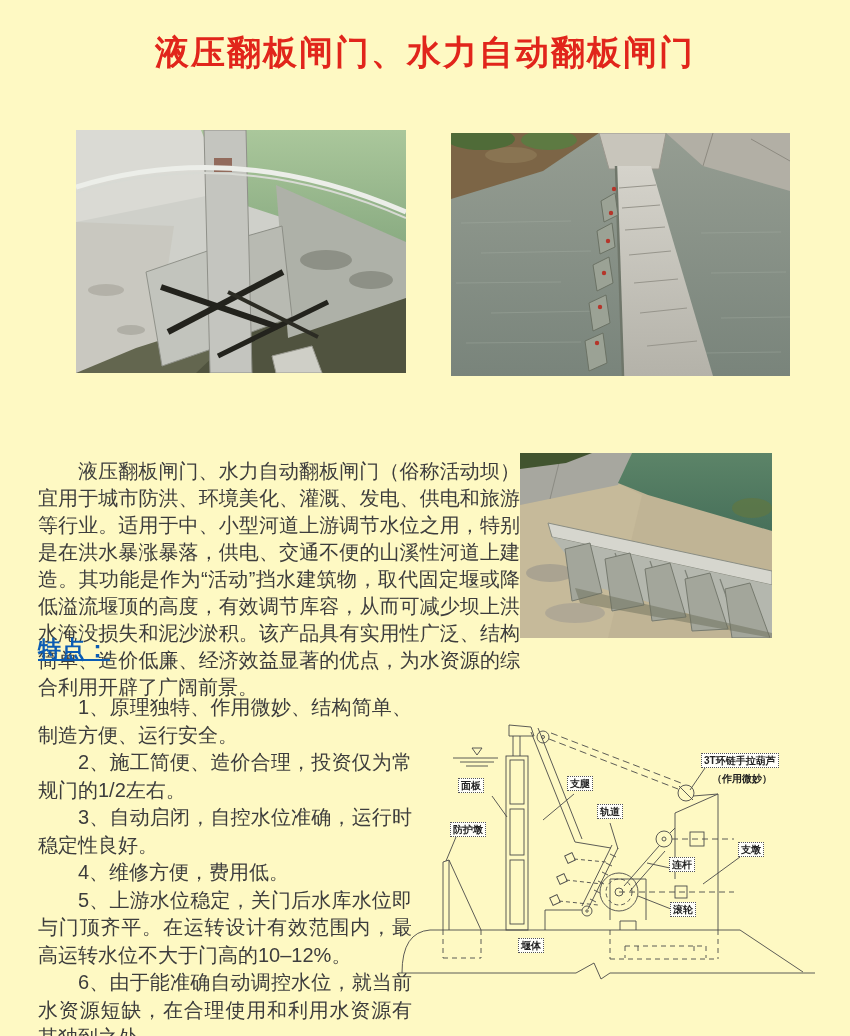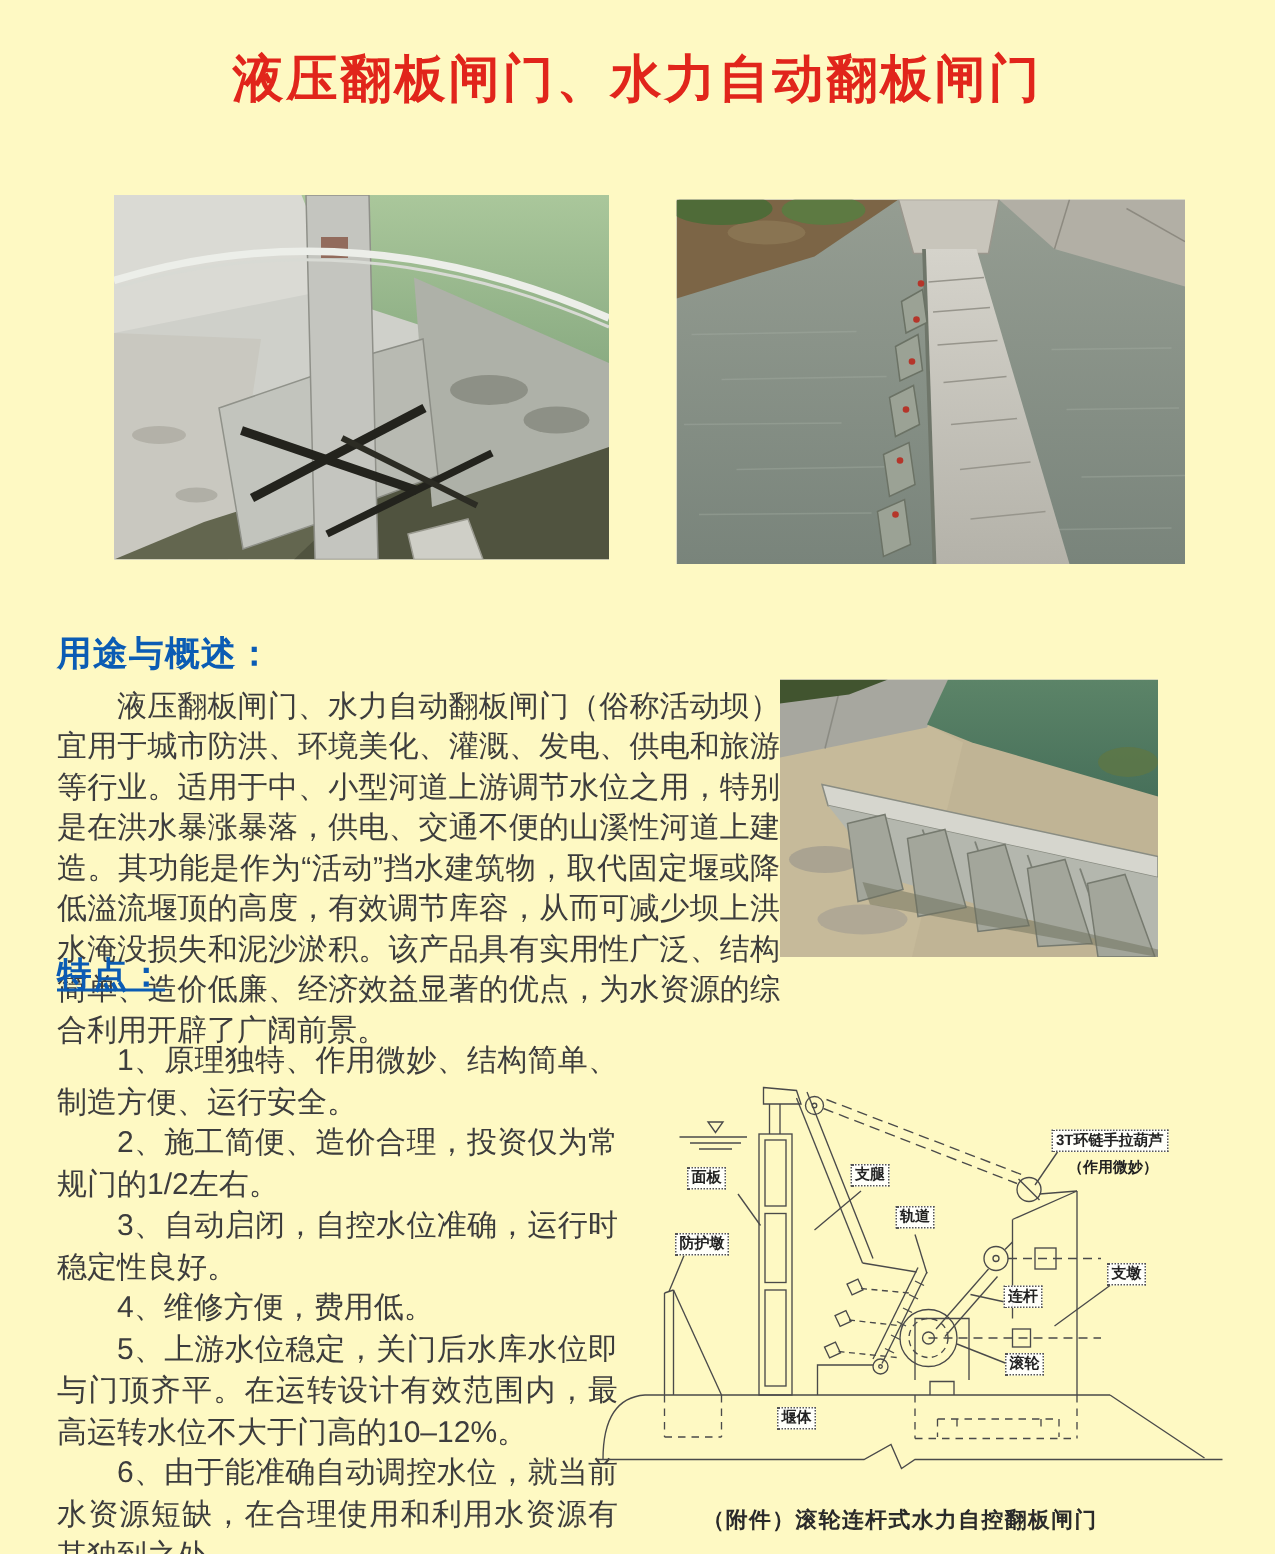--- a/index.html
+++ b/index.html
@@ -123,21 +123,20 @@
         <circle cx="163" cy="56" r="2.2"></circle>
           <circle cx="160" cy="80" r="2.2"></circle>
         <circle cx="157" cy="108" r="2.2"></circle>
           <circle cx="153" cy="140" r="2.2"></circle>
         <circle cx="149" cy="174" r="2.2"></circle>
           <circle cx="146" cy="210" r="2.2"></circle>
       </g>
     </svg>
   </div>
 
-  <div class="sec-heading" id="overview-heading">用途与概述：</div>
   <div class="overview-text">
     <p>液压翻板闸门、水力自动翻板闸门（俗称活动坝）宜用于城市防洪、环境美化、灌溉、发电、供电和旅游等行业。适用于中、小型河道上游调节水位之用，特别是在洪水暴涨暴落，供电、交通不便的山溪性河道上建造。其功能是作为“活动”挡水建筑物，取代固定堰或降低溢流堰顶的高度，有效调节库容，从而可减少坝上洪水淹没损失和泥沙淤积。该产品具有实用性广泛、结构简单、造价低廉、经济效益显著的优点，为水资源的综合利用开辟了广阔前景。</p>
   </div>
 
   <div class="photo" style="left:520px;top:453px;width:252px;height:185px;">
     <svg width="252" height="185" viewBox="0 0 252 185">
       <defs>
         <linearGradient id="p3w" x1="0" y1="0" x2="0" y2="1">
           <stop offset="0" stop-color="#5c8468"></stop>
             <stop offset="1" stop-color="#47705a"></stop>
@@ -291,15 +290,14 @@
     <div class="dlabel" style="left:169px;top:84px;">支腿</div>
     <div class="dlabel" style="left:199px;top:112px;font-family:Liberation Serif, serif;">轨道</div>
     <div class="dlabel" style="left:303px;top:61px;">3T环链手拉葫芦</div>
     <div class="dlabel plain" style="left:312px;top:80px;">（作用微妙）</div>
     <div class="dlabel" style="left:340px;top:150px;">支墩</div>
     <div class="dlabel" style="left:271px;top:165px;">连杆</div>
     <div class="dlabel" style="left:272px;top:210px;">滚轮</div>
     <div class="dlabel" style="left:120px;top:246px;">堰体</div>
   </div>
 
-  <div class="diagram-caption">（附件）滚轮连杆式水力自控翻板闸门</div>
 
 </div>
 
 </body></html>

